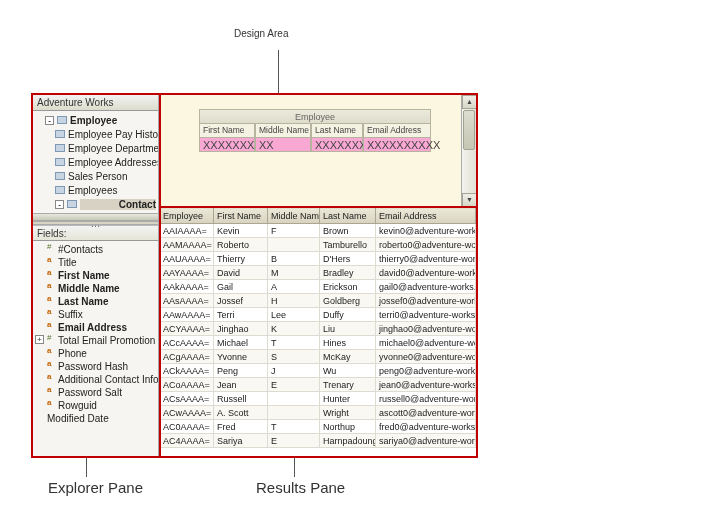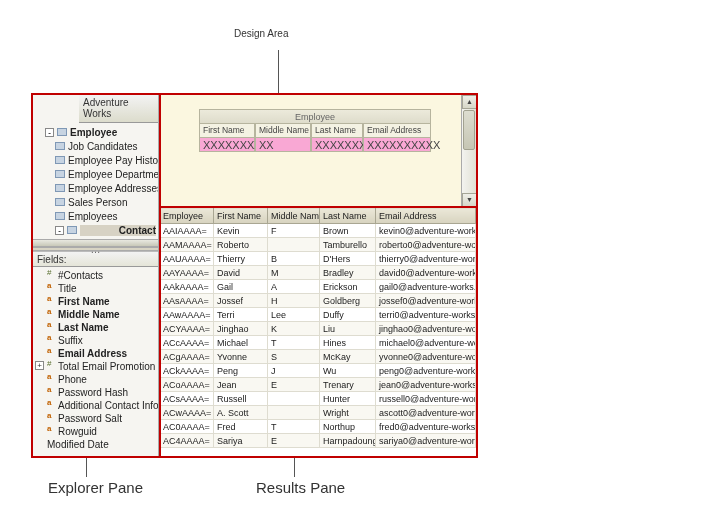--- a/index.html
+++ b/index.html
@@ -6,21 +6,21 @@
   body { font-family: Tahoma, Arial, sans-serif; font-size:10px; background:#fff; width:728px; height:529px; position:relative; }
   .label-top { position:absolute; top:28px; left:234px; font-size:10px; color:#333; }
   .label-bottom-left { position:absolute; top:479px; left:48px; font-size:15px; color:#333; }
   .label-bottom-right { position:absolute; top:479px; left:256px; font-size:15px; color:#333; }
   .connector-top { position:absolute; top:50px; left:278px; width:1px; height:44px; background:#555; }
   .connector-bl { position:absolute; top:457px; left:86px; width:1px; height:20px; background:#555; }
   .connector-br { position:absolute; top:457px; left:294px; width:1px; height:20px; background:#555; }
 
   .app { position:absolute; top:94px; left:32px; width:444px; height:363px; border:1px solid #888; background:#ece9d8; display:flex; }
   .explorer { width:126px; height:100%; border-right:1px solid #aaa; display:flex; flex-direction:column; background:#f6f5f1; }
-  .title-bar { height:28px; background:linear-gradient(#f3f3f3,#dcdccc); border-bottom:1px solid #999; padding:2px 4px; font-size:10px; color:#333;margin-left:46px; }
+  .title-bar { height:16px; background:linear-gradient(#f3f3f3,#dcdccc); border-bottom:1px solid #999; padding:2px 4px; font-size:10px; color:#333; }
   .section-header { height:16px; background:linear-gradient(#f3f3f3,#e5e5d8); border-top:1px solid #bbb; border-bottom:1px solid #999; padding:2px 4px; font-size:10px; color:#333; display:flex; align-items:center; justify-content:space-between; }
   .section-header .search-icon { font-size:9px; color:#555; }
   .tree { overflow:hidden; flex:0 0 auto; padding:2px 0; }
   .tree-item { padding:1px 2px 1px 12px; white-space:nowrap; overflow:hidden; display:flex; align-items:center; height:14px; font-size:10px; color:#222; }
   .tree-item.bold { font-weight:bold; }
   .tree-item.indent1 { padding-left:22px; }
   .entity-icon { width:10px; height:8px; background:#c7d4e2; border:1px solid #7f98b5; margin-right:3px; flex:0 0 auto; }
   .expand-box { width:9px; height:9px; border:1px solid #888; background:#fff; margin-right:3px; font-size:8px; line-height:7px; text-align:center; color:#333; flex:0 0 auto; }
   .entity-highlight { background:#d7d2c4; width:100%;text-align:right; }
   .fields { flex:1 1 auto; overflow:hidden; padding:2px 0; }
@@ -74,24 +74,20 @@
 
 <div class="app">
 
   <div class="explorer">
     <div class="title-bar">Adventure Works</div>
     <div class="tree" id="entities-tree">
         <div class="tree-item bold">
           <span class="expand-box">-</span>
           <span class="entity-icon"></span>
           <span>Employee</span>
-        </div>
-        <div class="tree-item indent1">
-          <span class="entity-icon"></span>
-          <span>Job Candidates</span>
         </div>
         <div class="tree-item indent1">
           <span class="entity-icon"></span>
           <span>Employee Pay Histories</span>
         </div>
         <div class="tree-item indent1">
           <span class="entity-icon"></span>
           <span>Employee Department Histories</span>
         </div>
         <div class="tree-item indent1">

